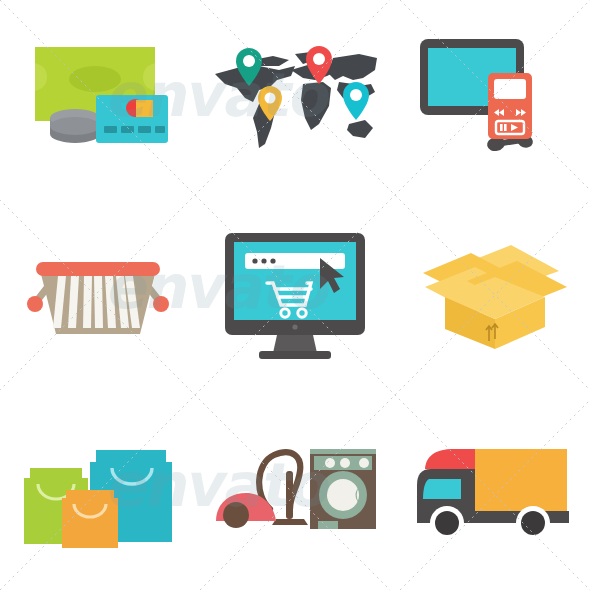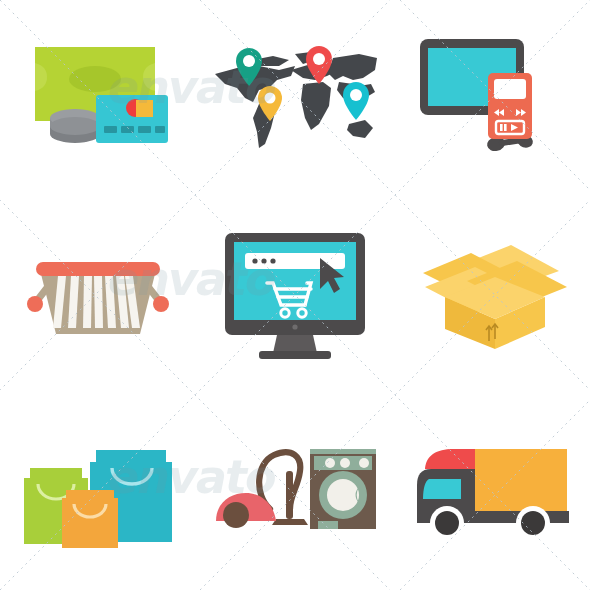--- a/index.html
+++ b/index.html
@@ -25,21 +25,21 @@
     pointer-events: none;
     z-index: 40;
   }
   .wm-word {
     position: absolute;
     pointer-events: none;
     z-index: 30;
     font-family: "DejaVu Sans", sans-serif;
     font-style: italic;
     font-weight: 700;
-    font-size: 46px;
+    font-size: 60px;
     letter-spacing: -2px;
     color: rgba(120,150,160,0.17);
     white-space: nowrap;
     user-select: none;
   }
   .wm-word.w1 { left: 108px; top: 60px; }
   .wm-word.w2 { left: 108px; top: 252px; }
   .wm-word.w3 { left: 108px; top: 450px; }
 
   

